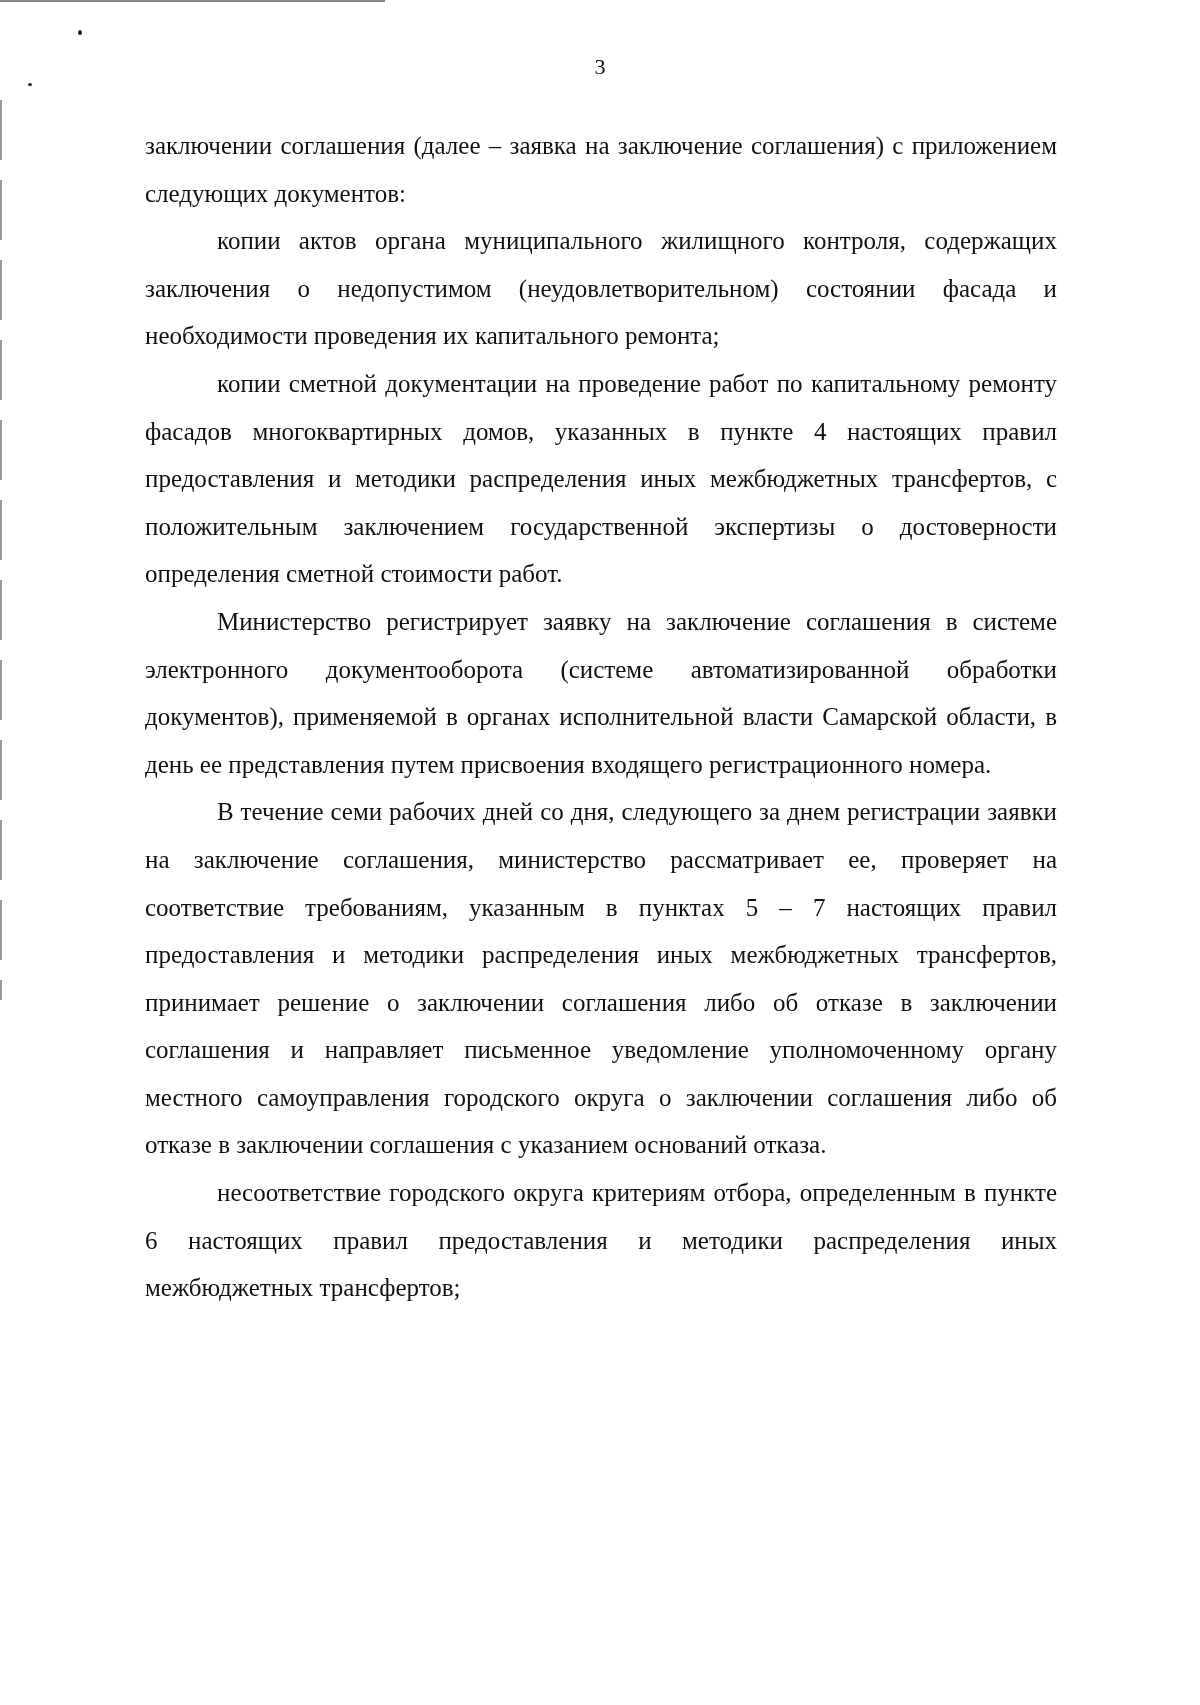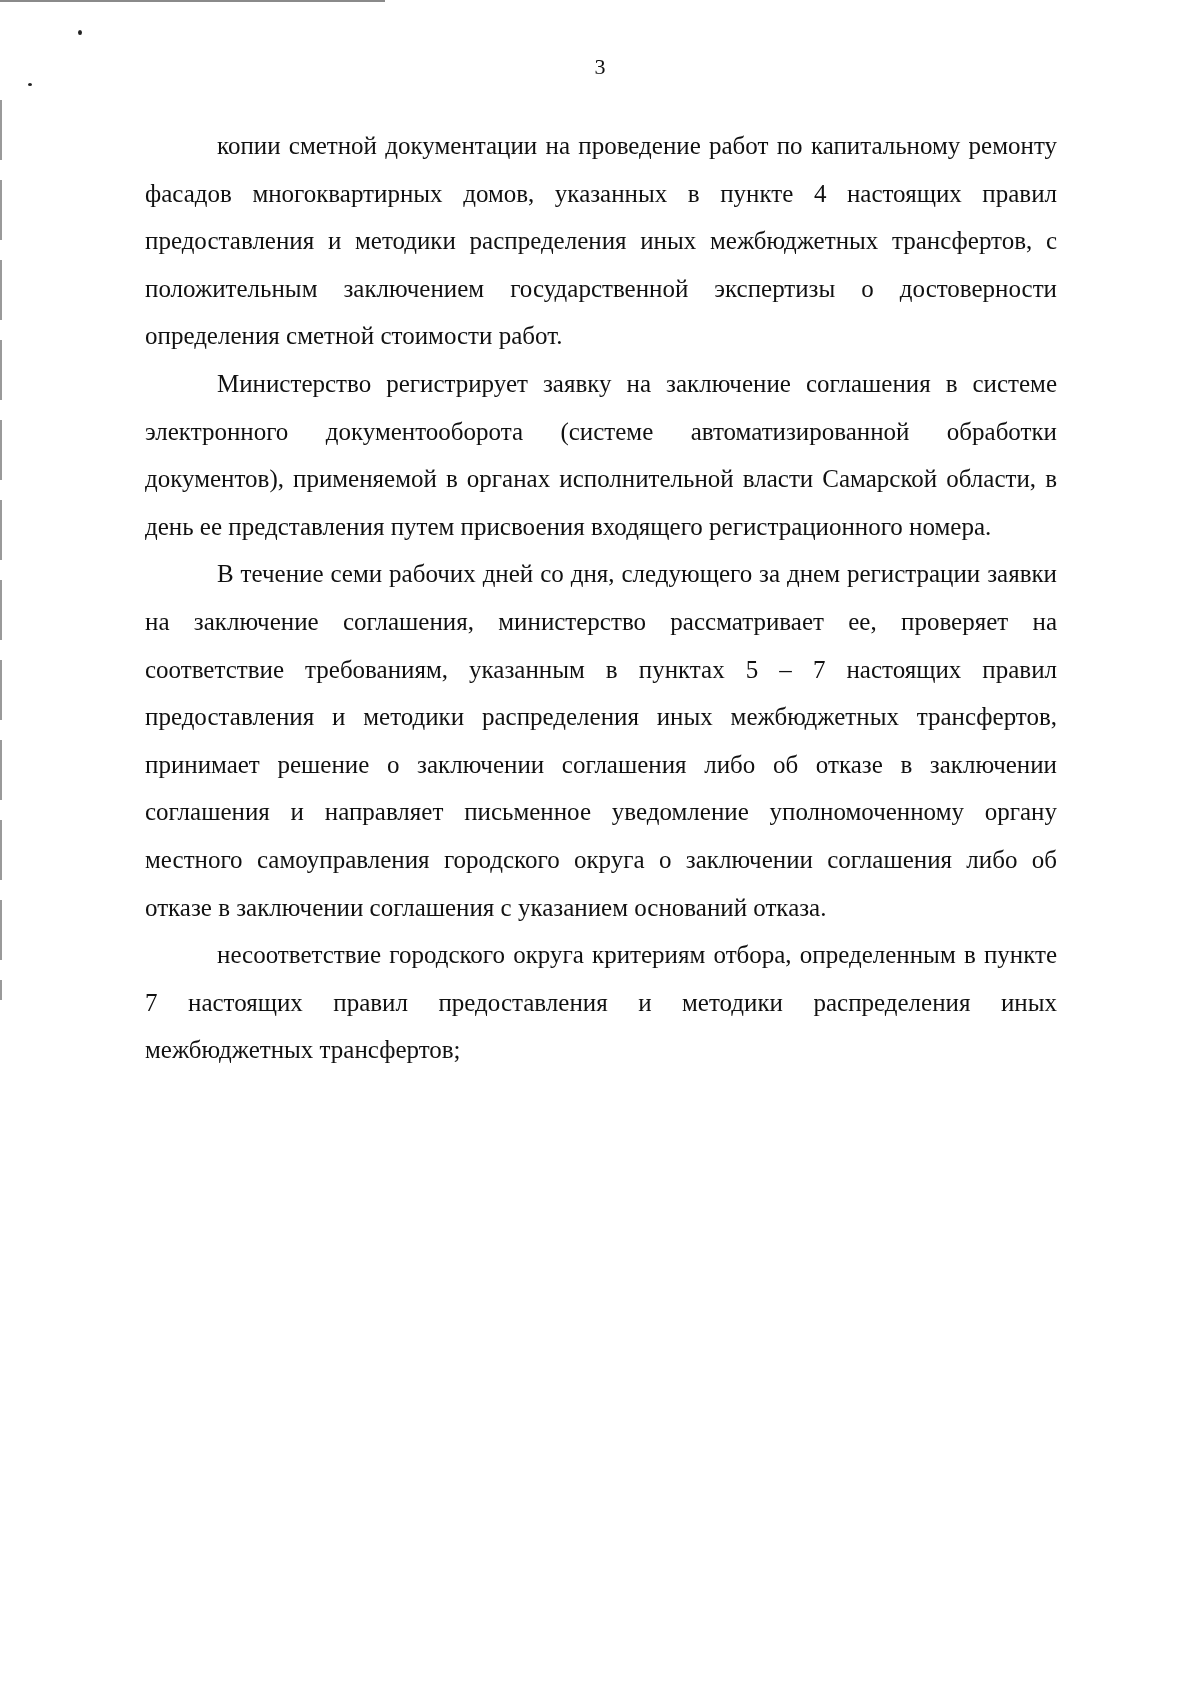--- a/index.html
+++ b/index.html
@@ -69,17 +69,19 @@
 <body>
 
 <div class="top-rule"></div>
 <div class="left-edge"></div>
 <div class="speck" style="left:78px;top:30px;width:4px;height:5px;"></div>
 <div class="speck" style="left:28px;top:83px;width:4px;height:3px;"></div>
 
 <div class="page-number">3</div>
 
 <div class="page-body">
+  <p class="para last-left">заключении соглашения (далее – заявка на заключение соглашения) с приложением следующих документов:</p>
+  <p class="para indent last-left">копии актов органа муниципального жилищного контроля, содержащих заключения о недопустимом (неудовлетворительном) состоянии фасада и необходимости проведения их капитального ремонта;</p>
   <p class="para indent last-left">копии сметной документации на проведение работ по капитальному ремонту фасадов многоквартирных домов, указанных в пункте 4 настоящих правил предоставления и методики распределения иных межбюджетных трансфертов, с положительным заключением государственной экспертизы о достоверности определения сметной стоимости работ.</p>
   <p class="para indent last-left">Министерство регистрирует заявку на заключение соглашения в системе электронного документооборота (системе автоматизированной обработки документов), применяемой в органах исполнительной власти Самарской области, в день ее представления путем присвоения входящего регистрационного номера.</p>
   <p class="para indent last-left">В течение семи рабочих дней со дня, следующего за днем регистрации заявки на заключение соглашения, министерство рассматривает ее, проверяет на соответствие требованиям, указанным в пунктах 5 – 7 настоящих правил предоставления и методики распределения иных межбюджетных трансфертов, принимает решение о заключении соглашения либо об отказе в заключении соглашения и направляет письменное уведомление уполномоченному органу местного самоуправления городского округа о заключении соглашения либо об отказе в заключении соглашения с указанием оснований отказа.</p>
-  <p class="para indent last-left">несоответствие городского округа критериям отбора, определенным в пункте 7 настоящих правил предоставления и методики распределения иных межбюджетных трансфертов;</p>
+  <p class="para indent last-left">несоответствие городского округа критериям отбора, определенным в пункте 6 настоящих правил предоставления и методики распределения иных межбюджетных трансфертов;</p>
 </div>
 
 </body></html>

